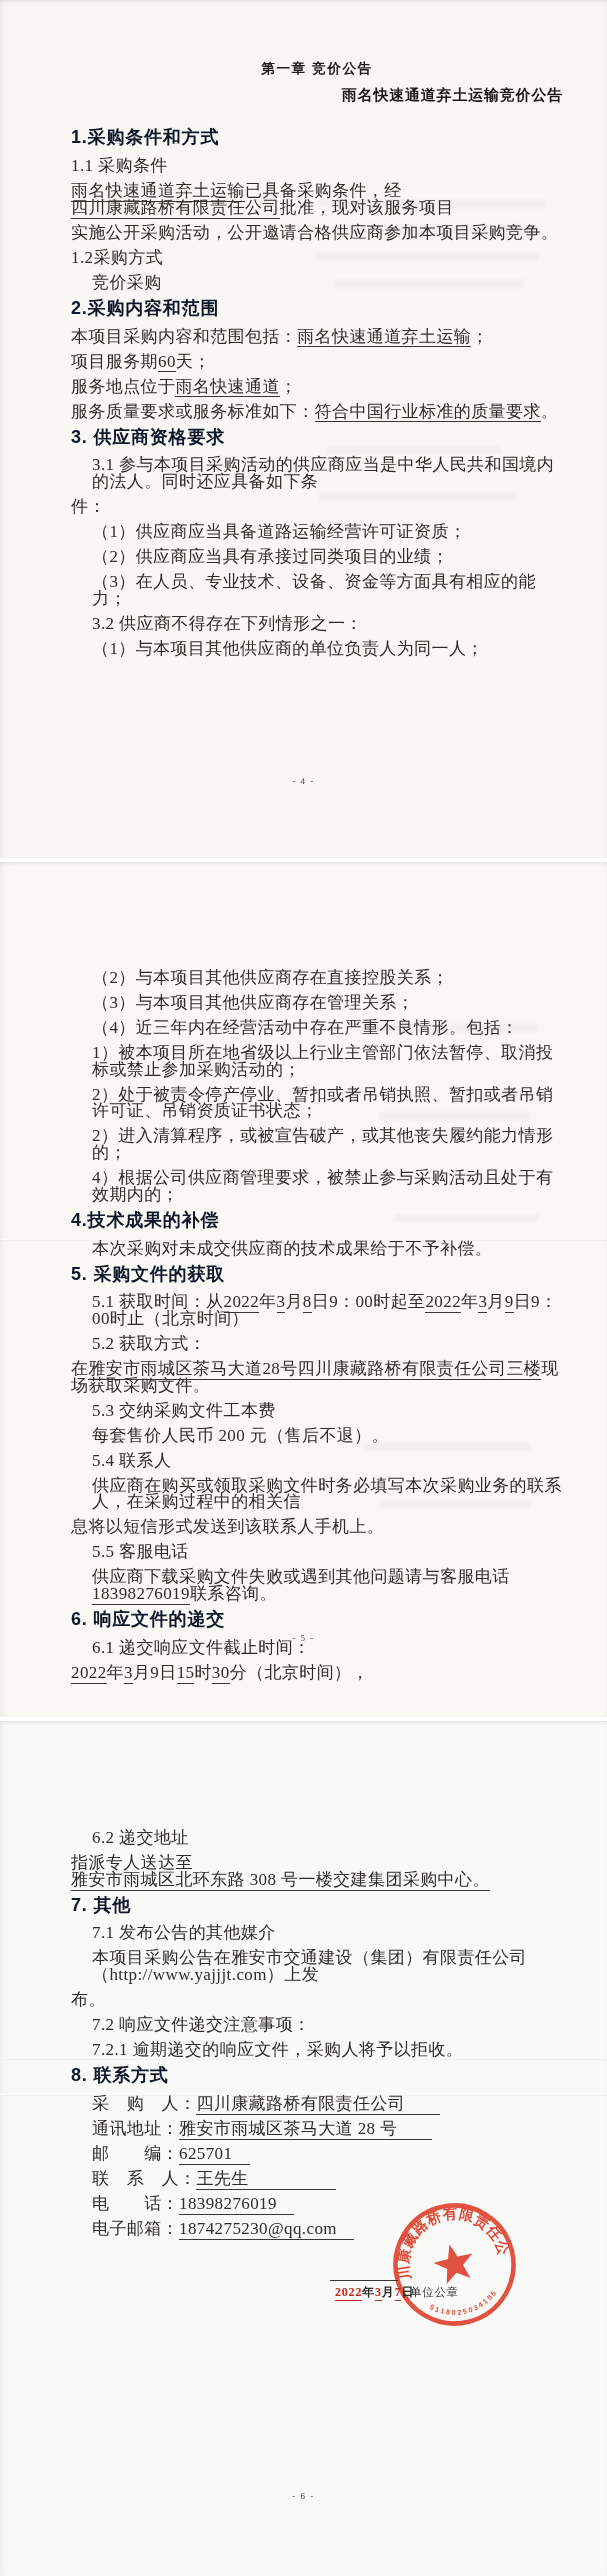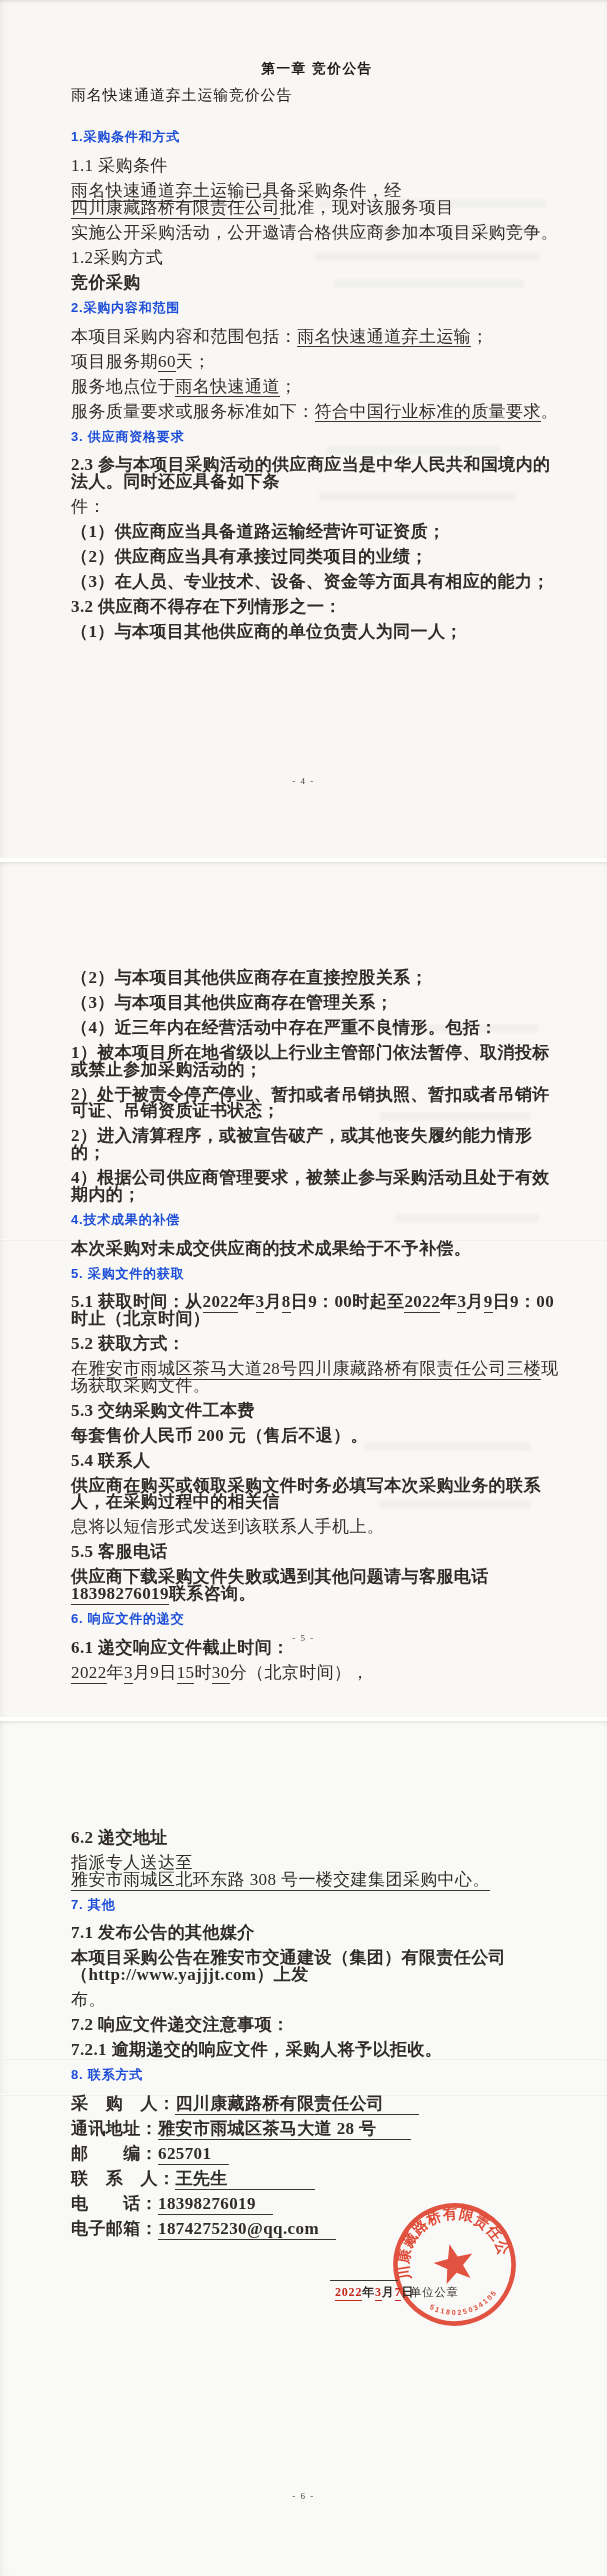--- a/index.html
+++ b/index.html
@@ -16,25 +16,25 @@
 
   .content{position:relative;padding:6px 44px 0 71px;color:#2f2c28;}
   .page-1 .content{padding-top:61px;}
   .page-2 .content{padding-top:108px;}
   .page-3 .content{padding-top:109px;}
 
   .blk{margin:0 0 8.3px 0;font-size:17px;line-height:16.7px;letter-spacing:0.4px;}
   .chapter{font-family:"Liberation Sans","DejaVu Sans",sans-serif;
            text-align:center;font-weight:bold;font-size:13.7px;color:#1e1c19;margin-bottom:9px;letter-spacing:1.5px;}
   .title{font-family:"Liberation Sans","DejaVu Sans",sans-serif;
-         text-align:left;font-weight:normal;font-size:15px;color:#1b1916;margin-bottom:26px;letter-spacing:0.8px;}
+         text-align:right;font-weight:bold;font-size:15px;color:#1b1916;margin-bottom:26px;letter-spacing:0.8px;}
   .h1{font-family:"Liberation Sans","DejaVu Sans",sans-serif;
-      font-weight:bold;font-size:13px;color:#1d4ed8;margin:6px 0 12px 0;letter-spacing:0.8px;}
+      font-weight:bold;font-size:18px;color:#0f172a;margin:6px 0 12px 0;letter-spacing:0.8px;}
   .b0{margin-left:0;}
-  .b1{font-weight:bold;}
+  .b1{margin-left:21px;}
 
   .u{border-bottom:0.8px solid #3a3733;padding-bottom:0.8px;white-space:pre;}
   .red{color:#c22a1c;border-color:#c22a1c;font-weight:bold;}
 
   .pfoot{position:absolute;left:0;right:0;text-align:center;
          font-size:9px;color:#46423d;letter-spacing:1.5px;}
   .page-1 .pfoot{top:776px;}
   .page-2 .pfoot{top:771px;}
   .page-3 .pfoot{top:770px;}
 
@@ -74,21 +74,21 @@
         <p class="blk b0"><span class="u">雨名快速通道弃土运输</span><span>已具备采购条件，经</span><span class="u">四川康藏路桥有限责任公司</span><span>批准，现对该服务项目</span></p>
         <p class="blk b0"><span>实施公开采购活动，公开邀请合格供应商参加本项目采购竞争。</span></p>
         <p class="blk b0"><span>1.2采购方式</span></p>
         <p class="blk b1"><span>竞价采购</span></p>
         <p class="blk h1"><span>2.采购内容和范围</span></p>
         <p class="blk b0"><span>本项目采购内容和范围包括：</span><span class="u">雨名快速通道弃土运输</span><span>；</span></p>
         <p class="blk b0"><span>项目服务期</span><span class="u">60</span><span>天；</span></p>
         <p class="blk b0"><span>服务地点位于</span><span class="u">雨名快速通道</span><span>；</span></p>
         <p class="blk b0"><span>服务质量要求或服务标准如下：</span><span class="u">符合中国行业标准的质量要求</span><span>。</span></p>
         <p class="blk h1"><span>3.  供应商资格要求</span></p>
-        <p class="blk b1"><span>2.3 参与本项目采购活动的供应商应当是中华人民共和国境内的法人。同时还应具备如下条</span></p>
+        <p class="blk b1"><span>3.1 参与本项目采购活动的供应商应当是中华人民共和国境内的法人。同时还应具备如下条</span></p>
         <p class="blk b0"><span>件：</span></p>
         <p class="blk b1"><span>（1）供应商应当具备道路运输经营许可证资质；</span></p>
         <p class="blk b1"><span>（2）供应商应当具有承接过同类项目的业绩；</span></p>
         <p class="blk b1"><span>（3）在人员、专业技术、设备、资金等方面具有相应的能力；</span></p>
         <p class="blk b1"><span>3.2 供应商不得存在下列情形之一：</span></p>
         <p class="blk b1"><span>（1）与本项目其他供应商的单位负责人为同一人；</span></p>
       </div>
     <div class="pfoot">- 4 -</div>
   </section>
 

